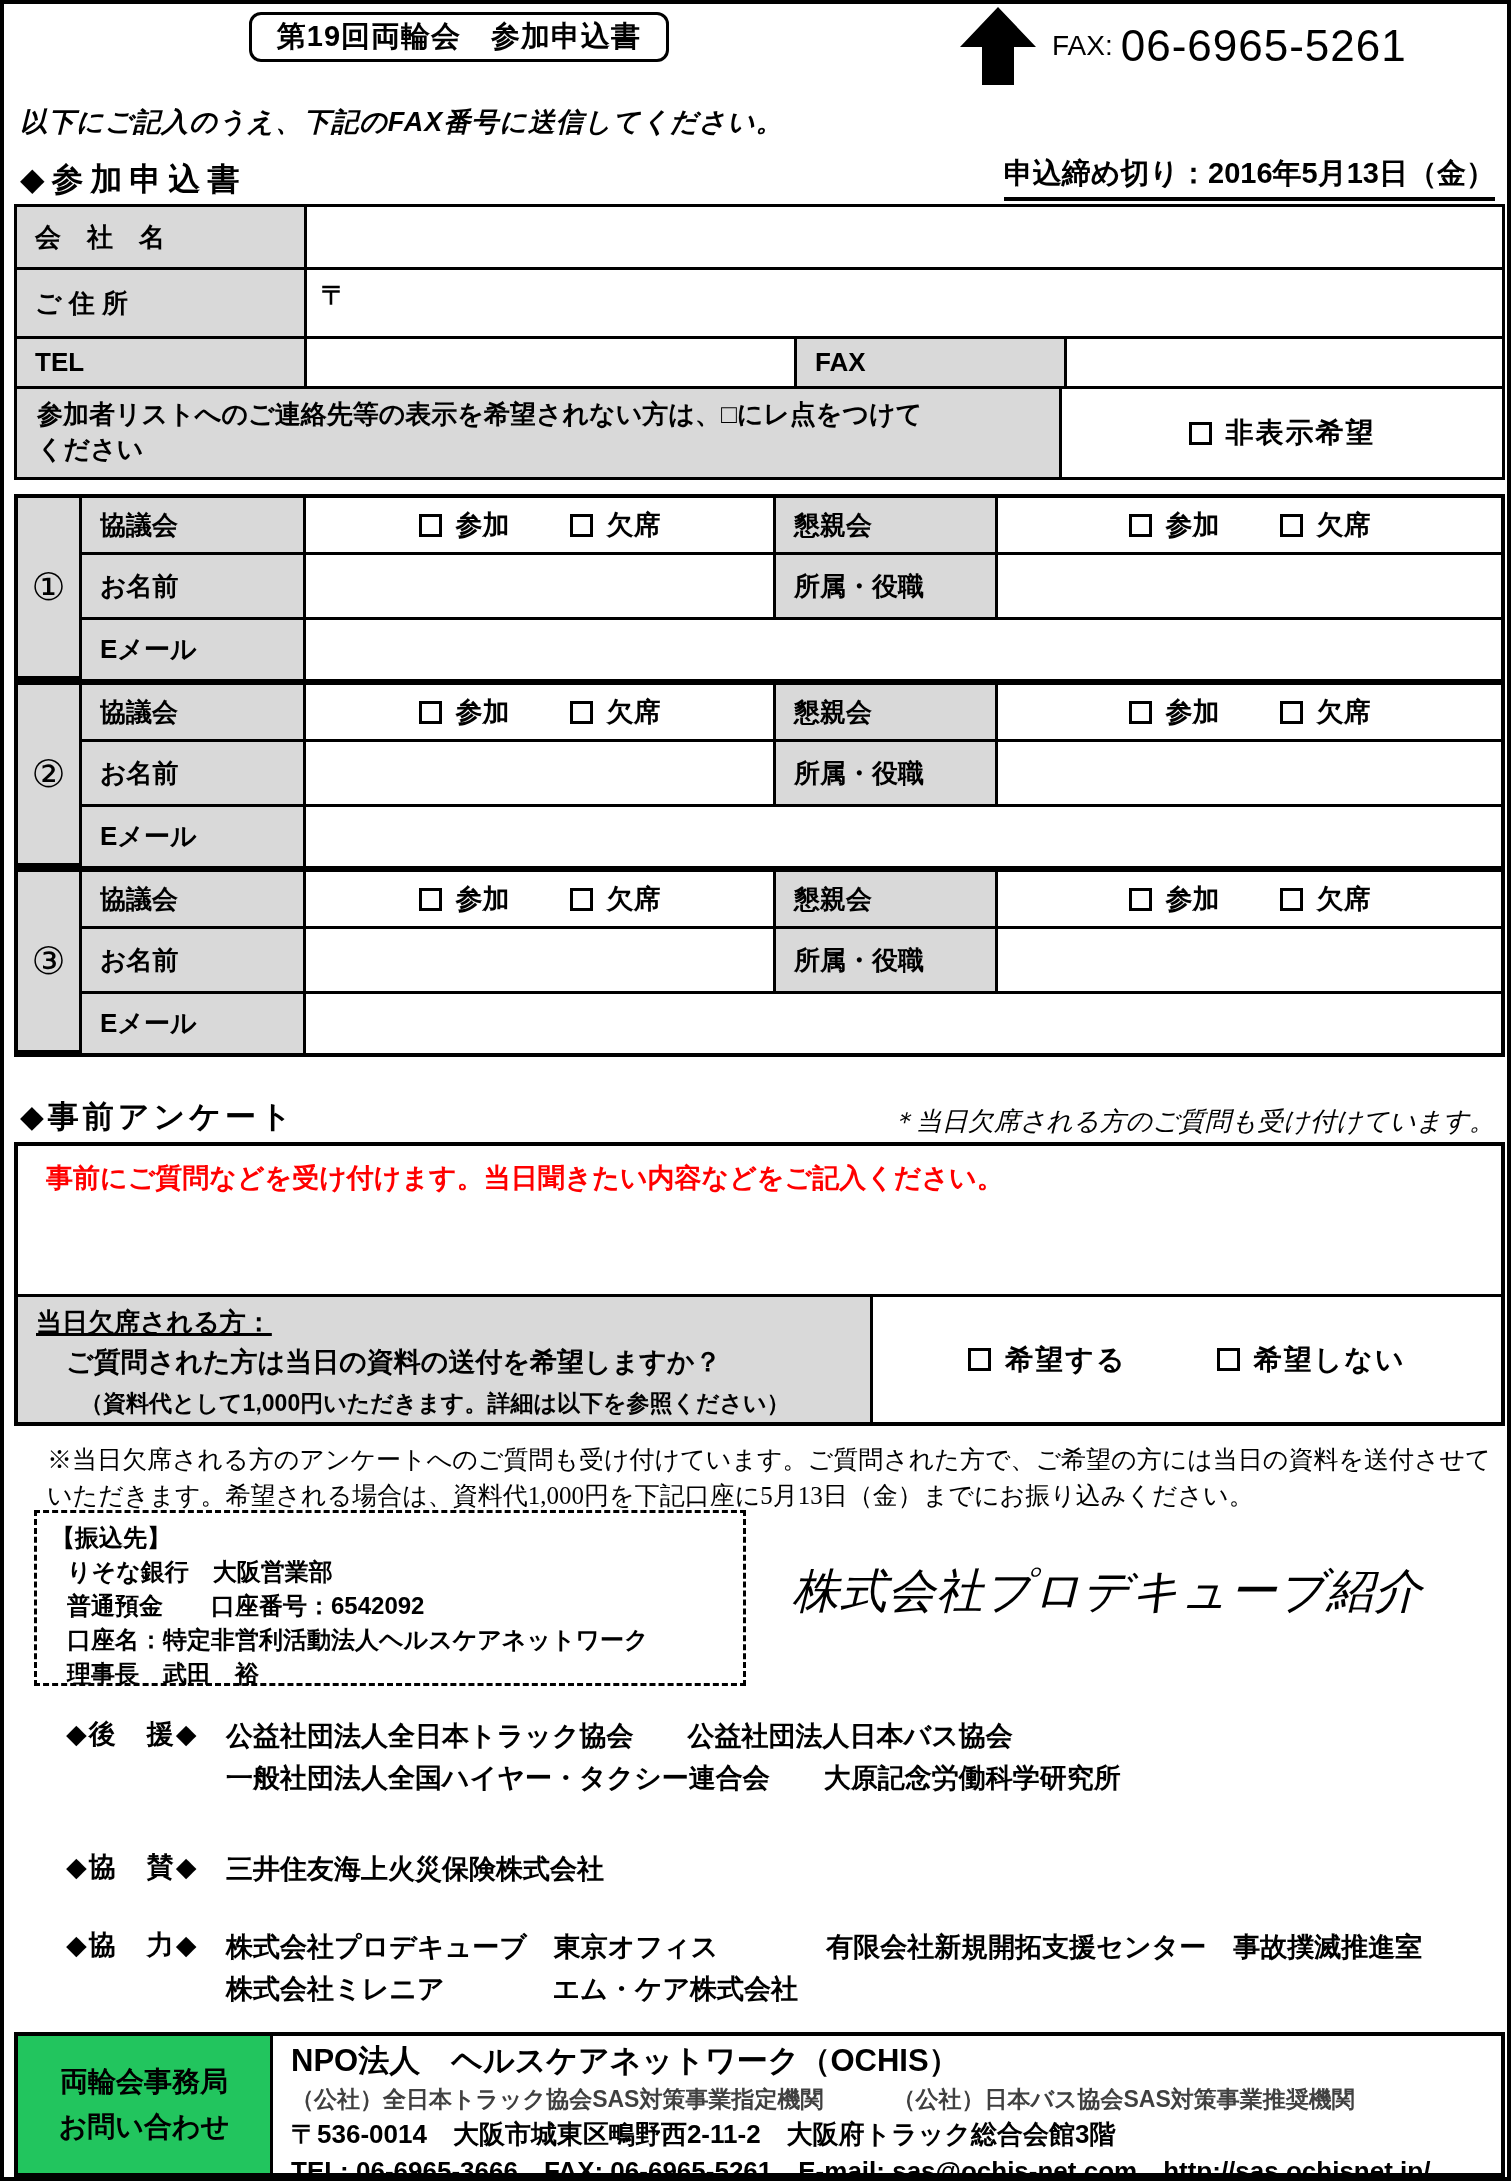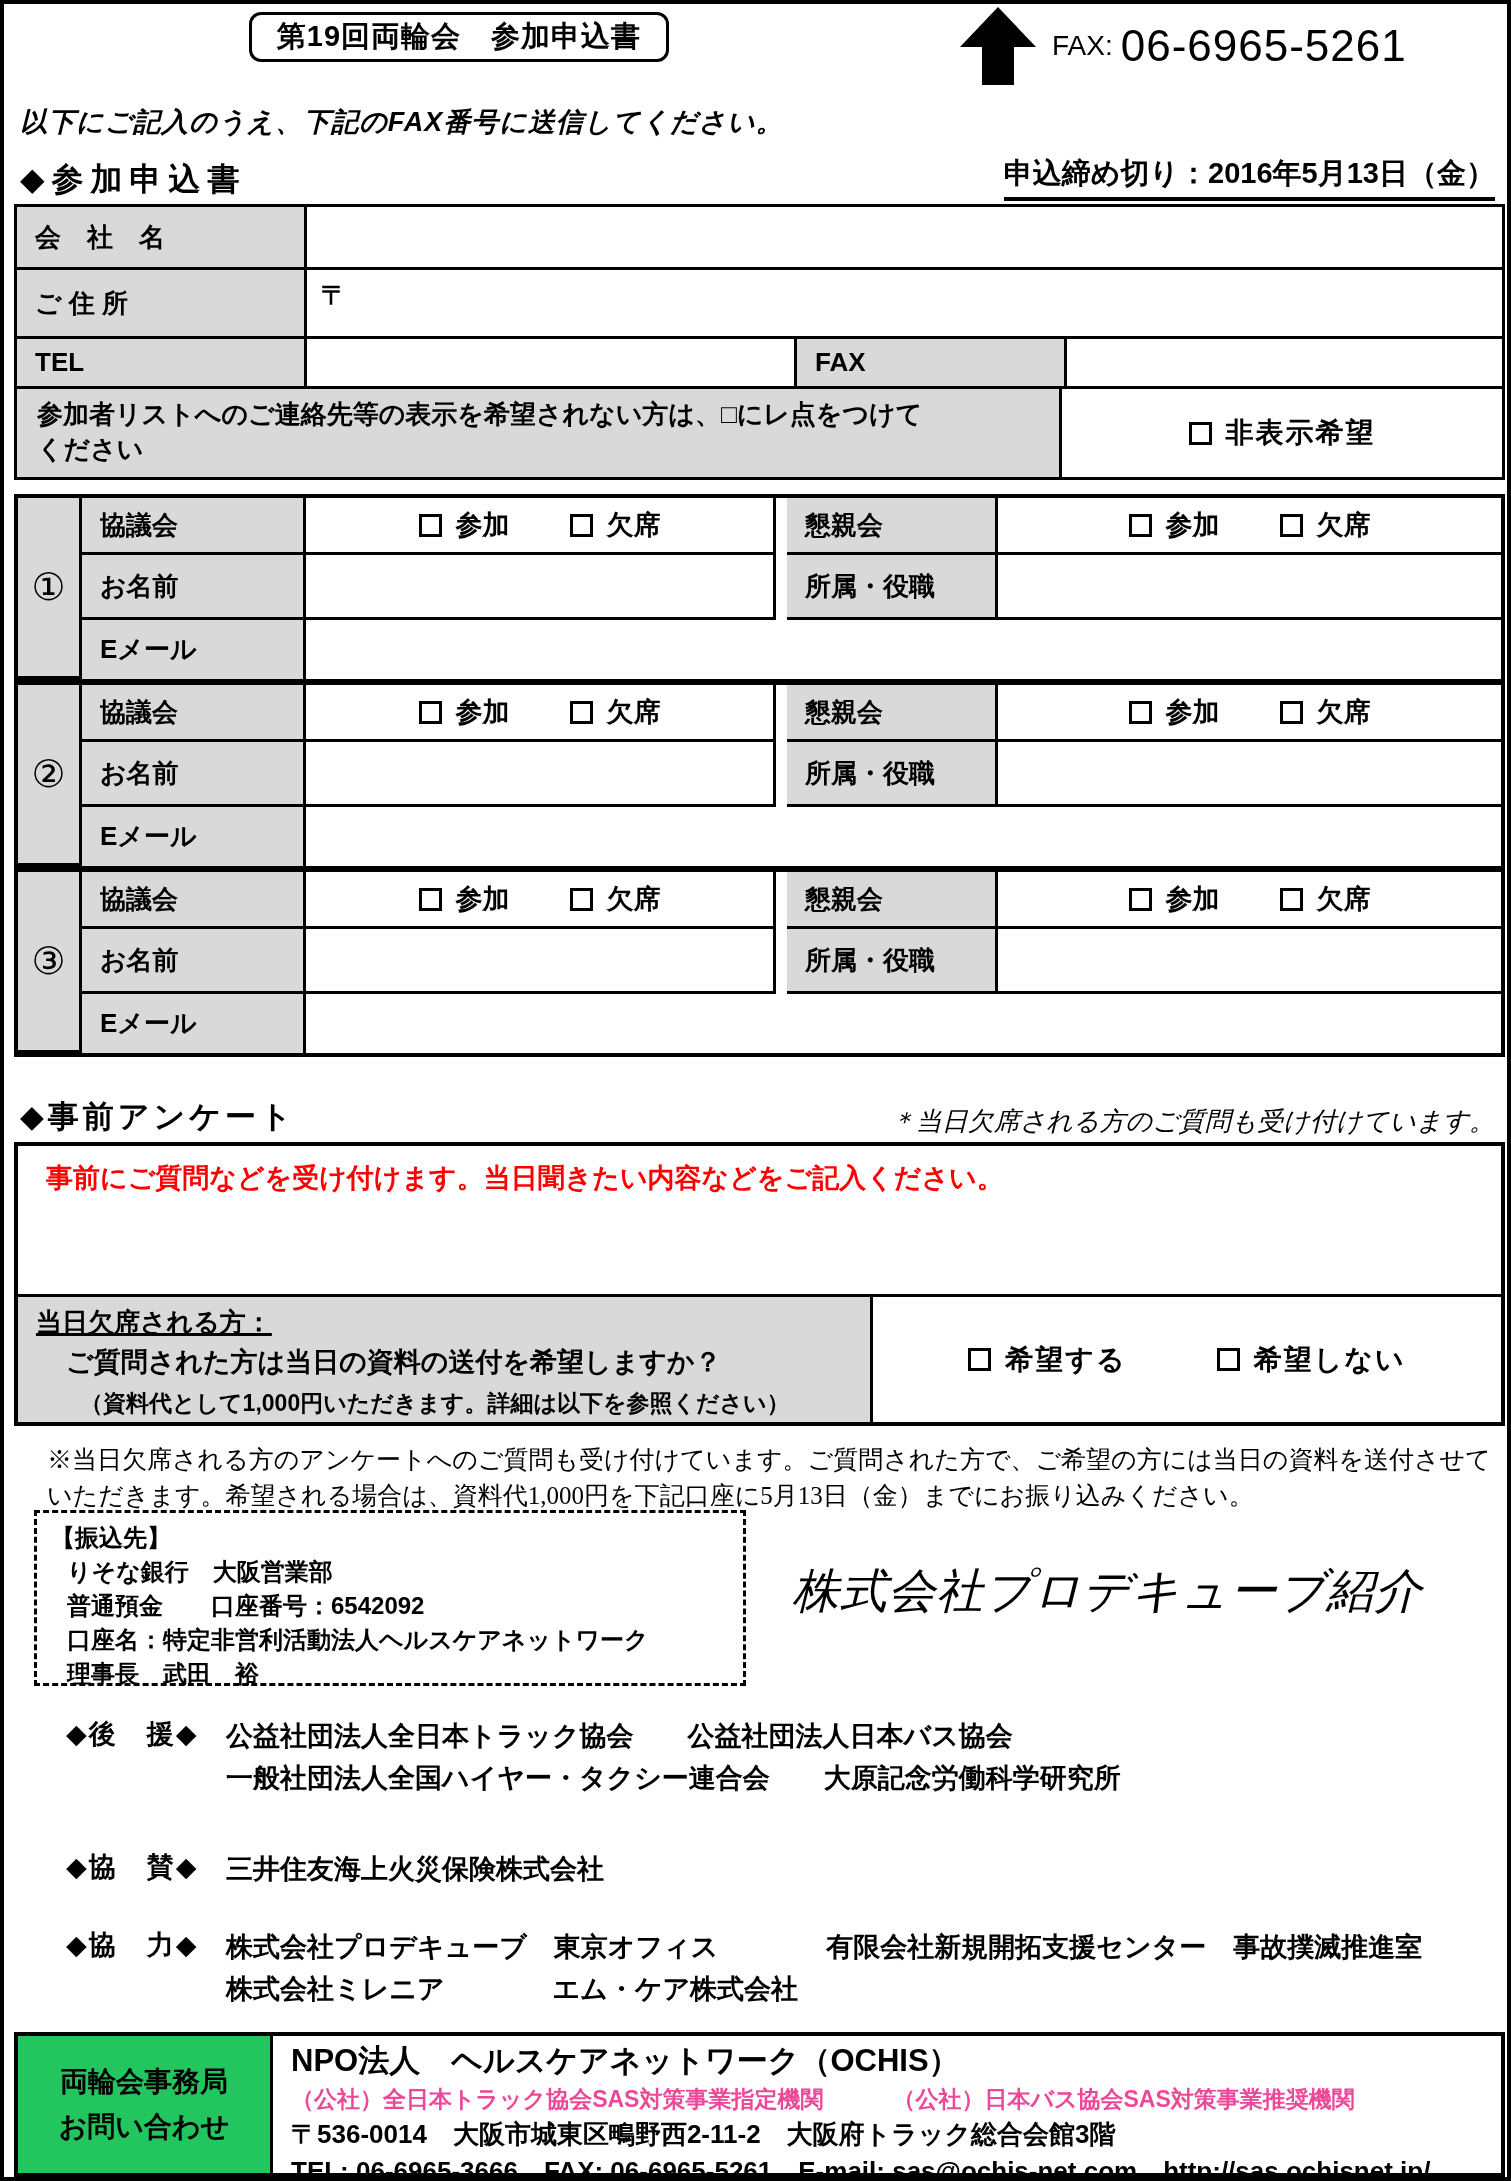--- a/index.html
+++ b/index.html
@@ -53,21 +53,21 @@
   
   .t2 { position:absolute; left:10px; top:490px; width:1491px; border:4px solid #000; }
   .pdivider { height:6px; background:#000; }
   .pblock { display:grid; grid-template-columns:64px 224px 470px 222px 1fr;
             grid-template-rows:57px 65px 59px; }
   .pblock .cell { border-right:3px solid #000; border-bottom:3px solid #000; }
   .pblock .nb { border-bottom:none; }
   .pblock .nr { border-right:none; }
   .num { grid-column:1; grid-row:1/4; background:#d9d9d9; display:flex;
          align-items:center; justify-content:center; font-size:38px; border-bottom:none; }
-  .c2 { grid-column:2; } .c3 { grid-column:3; } .c4 { grid-column:4;margin-left:11px; }
+  .c2 { grid-column:2; } .c3 { grid-column:3; } .c4 { grid-column:4; }
   .c5 { grid-column:5; } .cspan { grid-column:3/6; }
   .chk { display:flex; align-items:center; justify-content:center; background:#fff; }
   .chk .pair { display:flex; align-items:center; }
   .chk .pair + .pair { margin-left:60px; }
 
   
   .survey-heading { position:absolute; left:16px; top:1092px; font-size:31px;
                     font-weight:bold; letter-spacing:4px; }
   .survey-note { position:absolute; right:12px; top:1100px; font-size:26px;
                  font-style:italic; }
@@ -106,21 +106,21 @@
   .s-coop { top:1923px; }
 
   
   .footer { position:absolute; left:10px; top:2028px; width:1491px; height:145px;
             border:4px solid #000; display:flex; }
   .fleft { width:255px; flex:none; background:#22c55e; border-right:3px solid #000;
            display:flex; flex-direction:column; align-items:center; justify-content:center;
            font-size:28px; font-weight:bold; line-height:1.6; }
   .fright { flex:1; padding:4px 0 0 18px; }
   .forg { font-size:31px; font-weight:bold; }
-  .fred { font-size:23px; font-weight:bold; color:#ec4899; margin-top:2px; }
+  .fred { font-size:23px; font-weight:bold; color:#404040; margin-top:2px; }
   .faddr { font-size:26px; font-weight:bold; margin-top:2px; }
   .fcontact { font-size:26px; font-weight:bold; margin-top:2px; }
 </style>
 </head>
 <body>
 
 <div class="page">
 
   <div class="title-box">
     <span>第19回両輪会　参加申込書</span>

